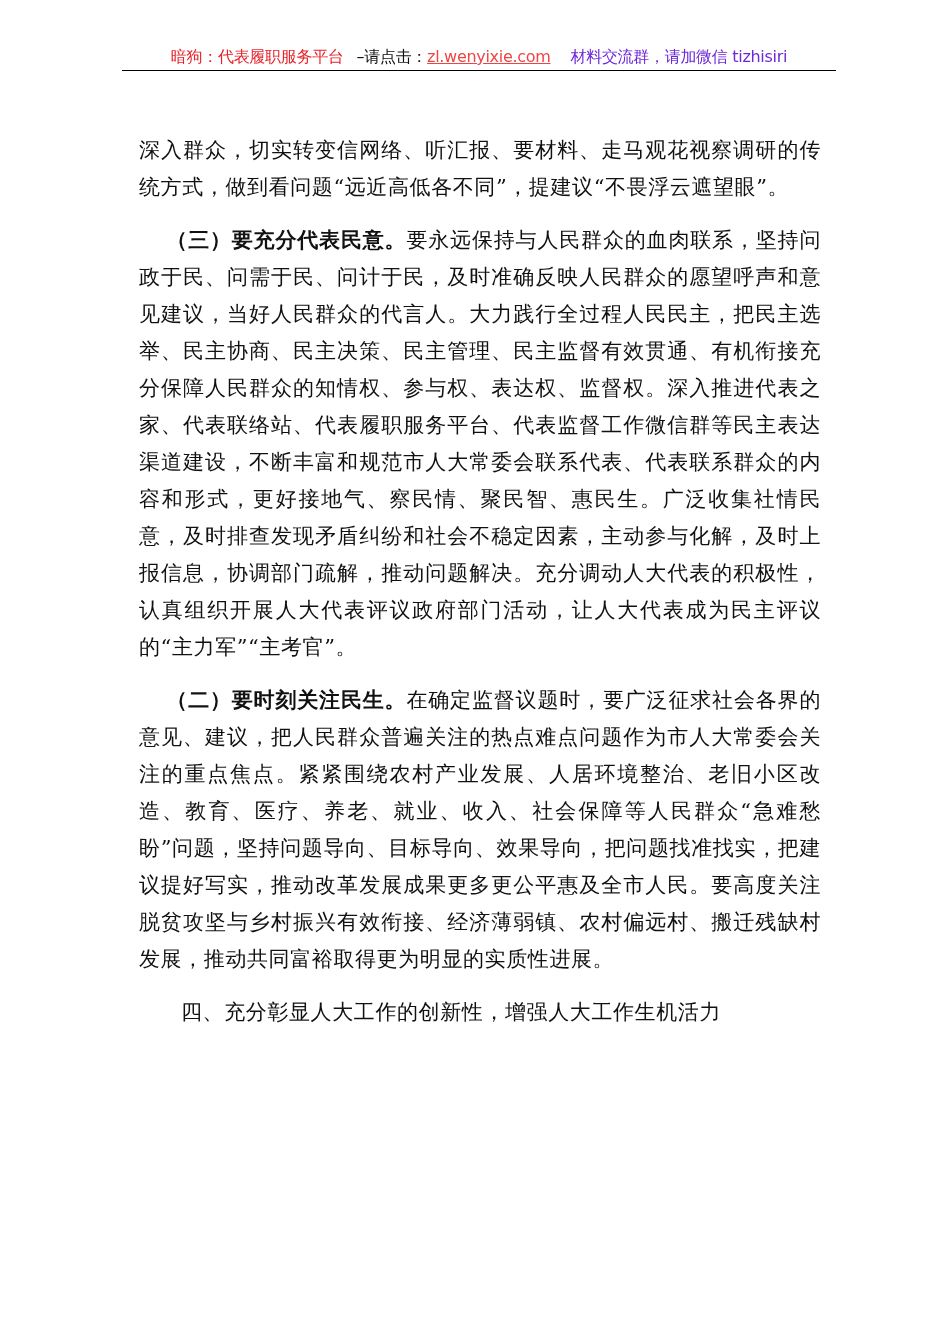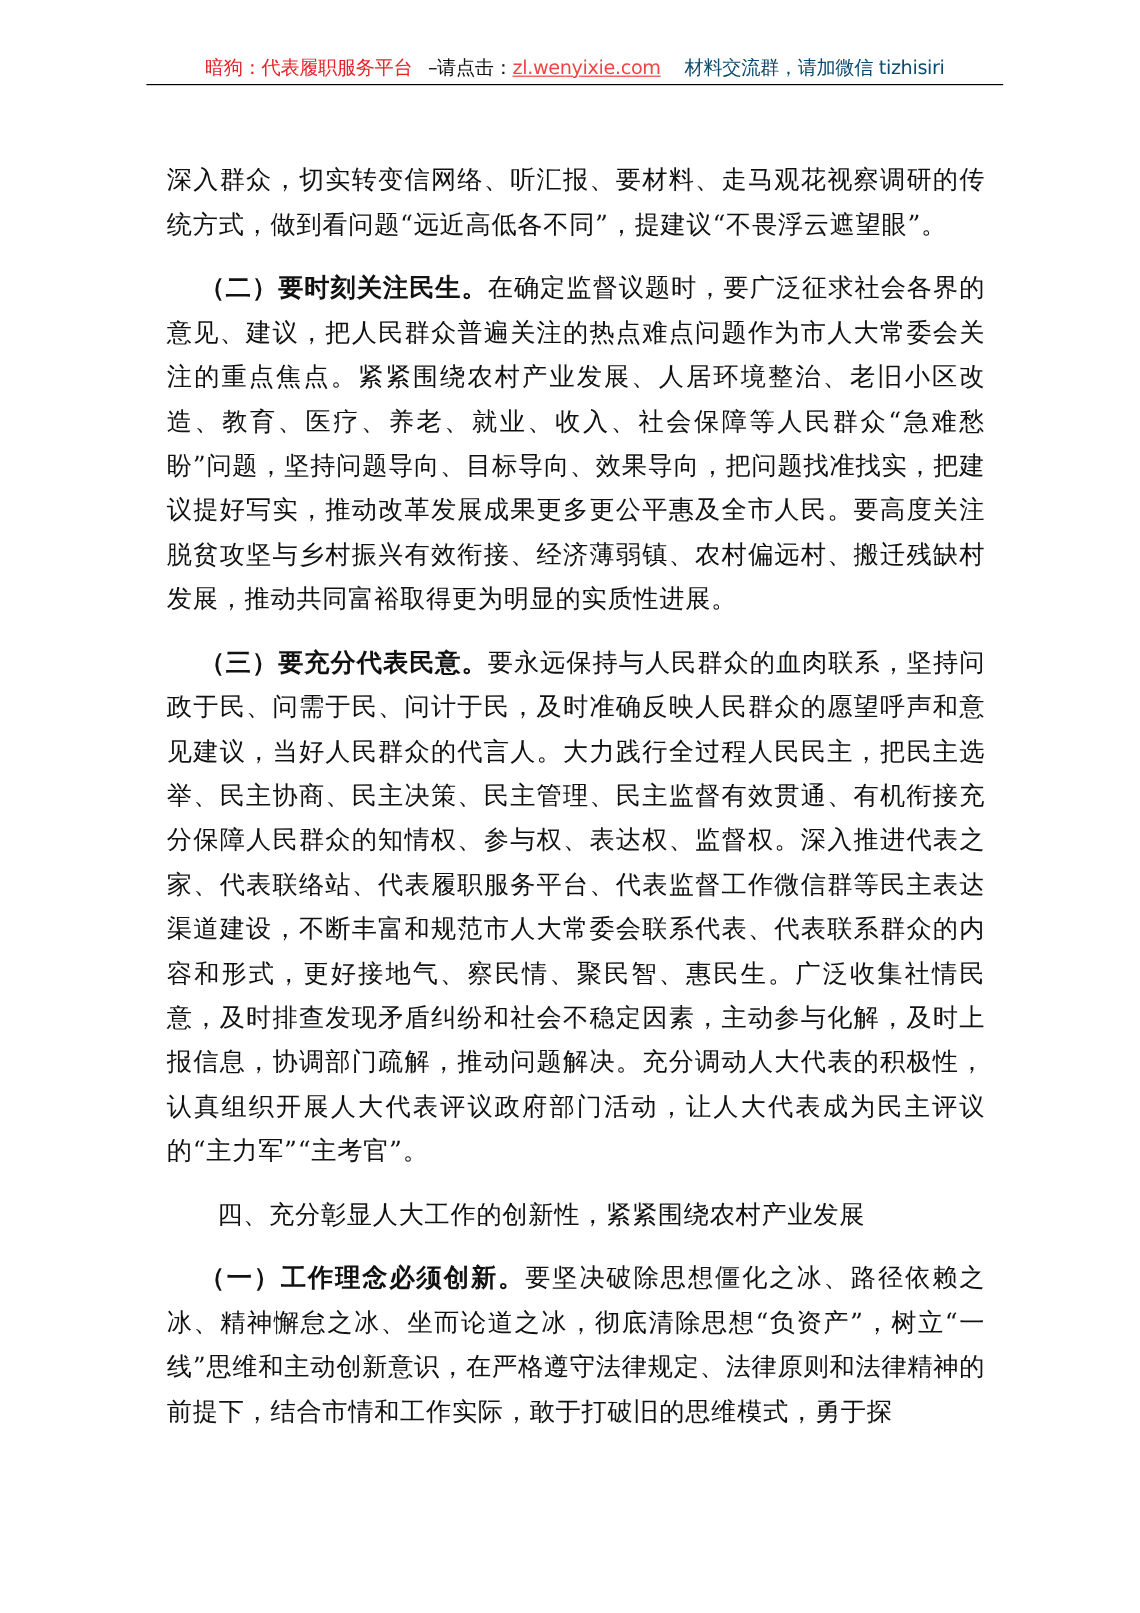--- a/index.html
+++ b/index.html
@@ -24,21 +24,21 @@
       text-align: center;
       font-family: "DejaVu Sans", "Liberation Sans", sans-serif;
       font-size: 16px;
       line-height: 22px;
       white-space: nowrap;
       letter-spacing: -0.3px;
     }
     .header .brand { color: #e62229; }
     .header .prompt { color: #111111; margin-left: 13px; }
     .header .link { color: #ef4444; text-decoration: underline; }
-    .header .contact { color: #0c4a6e; margin-left: 20px; }
+    .header .contact { color: #6d28d9; margin-left: 20px; }
     .rule {
       position: absolute;
       left: 122px;
       top: 70px;
       width: 714px;
       height: 0;
       border-top: 1.5px solid #000000;
     }
     .content {
       position: absolute;
@@ -69,24 +69,21 @@
 <div class="header">
   <span class="brand">暗狗：代表履职服务平台</span><span class="prompt">–请点击：</span><span class="link">zl.wenyixie.com</span><span class="contact">材料交流群，请加微信 tizhisiri</span>
 </div>
 <div class="rule"></div>
 
 <div class="content">
   <p class="continuation">
     <span>深入群众，切实转变信网络、听汇报、要材料、走马观花视察调研的传统方式，做到看问题“远近高低各不同”，提建议“不畏浮云遮望眼”。</span>
   </p>
   <p class="bold-lead">
+    <b>（三）要充分代表民意。</b><span>要永远保持与人民群众的血肉联系，坚持问政于民、问需于民、问计于民，及时准确反映人民群众的愿望呼声和意见建议，当好人民群众的代言人。大力践行全过程人民民主，把民主选举、民主协商、民主决策、民主管理、民主监督有效贯通、有机衔接充分保障人民群众的知情权、参与权、表达权、监督权。深入推进代表之家、代表联络站、代表履职服务平台、代表监督工作微信群等民主表达渠道建设，不断丰富和规范市人大常委会联系代表、代表联系群众的内容和形式，更好接地气、察民情、聚民智、惠民生。广泛收集社情民意，及时排查发现矛盾纠纷和社会不稳定因素，主动参与化解，及时上报信息，协调部门疏解，推动问题解决。充分调动人大代表的积极性，认真组织开展人大代表评议政府部门活动，让人大代表成为民主评议的“主力军”“主考官”。</span>
+  </p>
+  <p class="bold-lead">
     <b>（二）要时刻关注民生。</b><span>在确定监督议题时，要广泛征求社会各界的意见、建议，把人民群众普遍关注的热点难点问题作为市人大常委会关注的重点焦点。紧紧围绕农村产业发展、人居环境整治、老旧小区改造、教育、医疗、养老、就业、收入、社会保障等人民群众“急难愁盼”问题，坚持问题导向、目标导向、效果导向，把问题找准找实，把建议提好写实，推动改革发展成果更多更公平惠及全市人民。要高度关注脱贫攻坚与乡村振兴有效衔接、经济薄弱镇、农村偏远村、搬迁残缺村发展，推动共同富裕取得更为明显的实质性进展。</span>
   </p>
-  <p class="bold-lead">
-    <b>（三）要充分代表民意。</b><span>要永远保持与人民群众的血肉联系，坚持问政于民、问需于民、问计于民，及时准确反映人民群众的愿望呼声和意见建议，当好人民群众的代言人。大力践行全过程人民民主，把民主选举、民主协商、民主决策、民主管理、民主监督有效贯通、有机衔接充分保障人民群众的知情权、参与权、表达权、监督权。深入推进代表之家、代表联络站、代表履职服务平台、代表监督工作微信群等民主表达渠道建设，不断丰富和规范市人大常委会联系代表、代表联系群众的内容和形式，更好接地气、察民情、聚民智、惠民生。广泛收集社情民意，及时排查发现矛盾纠纷和社会不稳定因素，主动参与化解，及时上报信息，协调部门疏解，推动问题解决。充分调动人大代表的积极性，认真组织开展人大代表评议政府部门活动，让人大代表成为民主评议的“主力军”“主考官”。</span>
-  </p>
   <p class="heading">
-    <span>四、充分彰显人大工作的创新性，紧紧围绕农村产业发展</span>
-  </p>
-  <p class="bold-lead">
-    <b>（一）工作理念必须创新。</b><span>要坚决破除思想僵化之冰、路径依赖之冰、精神懈怠之冰、坐而论道之冰，彻底清除思想“负资产”，树立“一线”思维和主动创新意识，在严格遵守法律规定、法律原则和法律精神的前提下，结合市情和工作实际，敢于打破旧的思维模式，勇于探</span>
+    <span>四、充分彰显人大工作的创新性，增强人大工作生机活力</span>
   </p>
 </div>
 
 </body></html>

